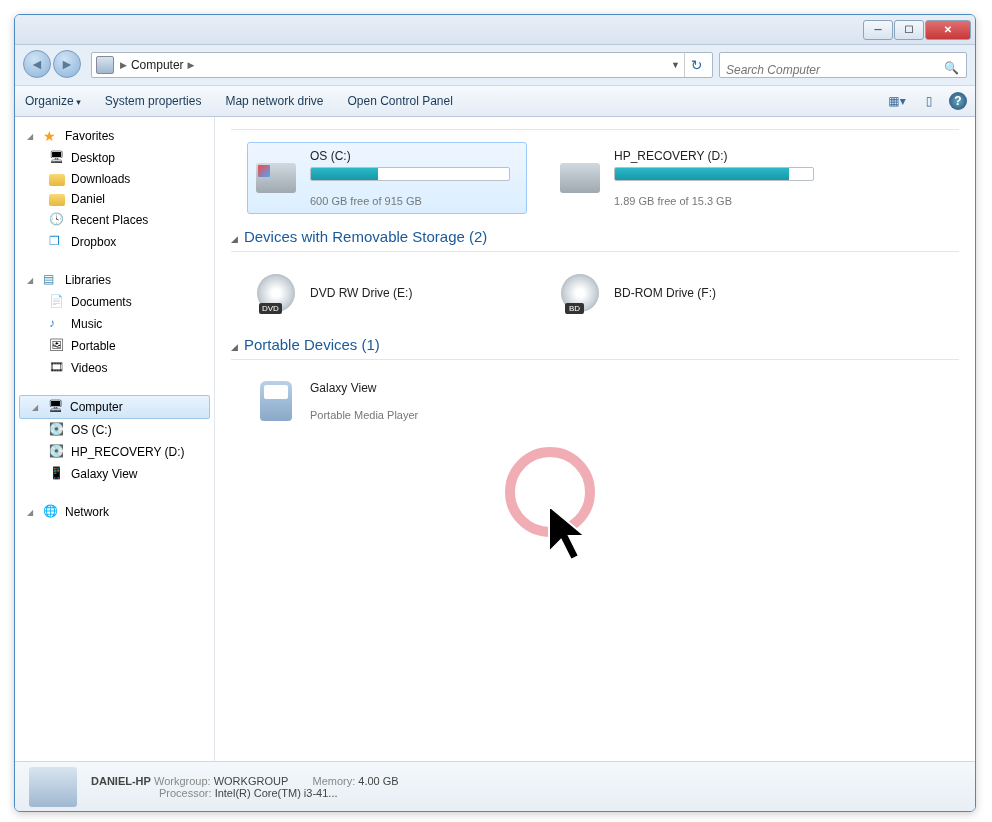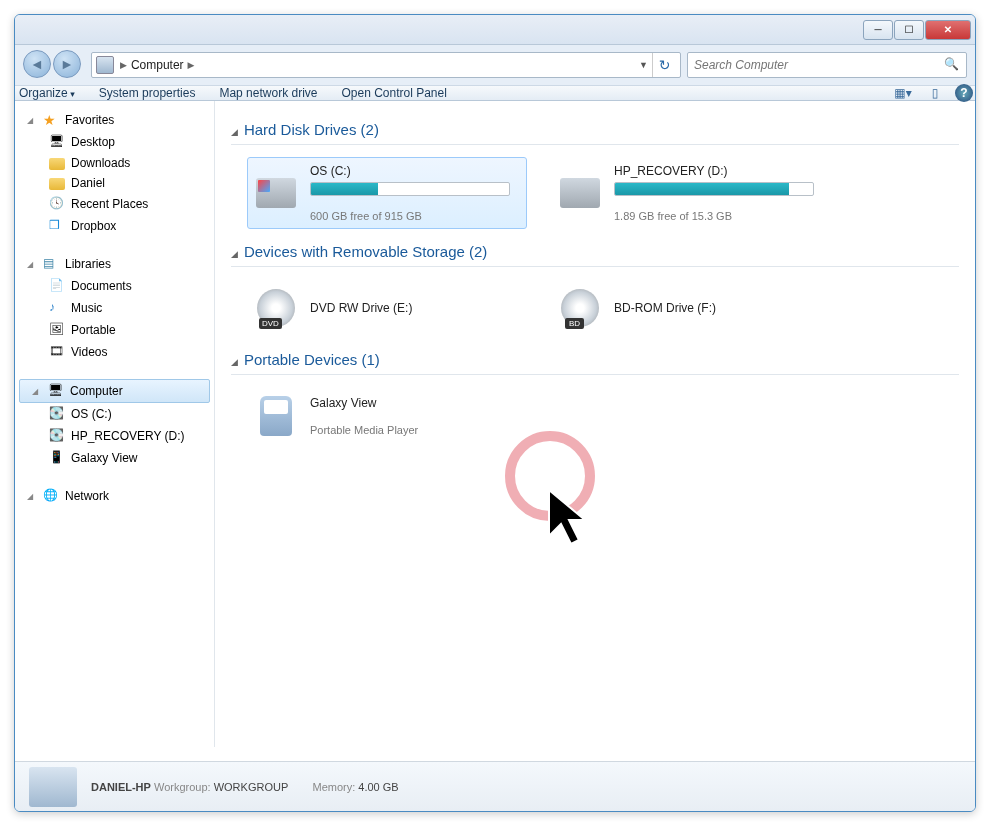--- a/index.html
+++ b/index.html
@@ -10,24 +10,24 @@
 .win-btn.close { width: 46px; background: linear-gradient(to bottom, #e07070, #c83838); color: #fff; font-weight: bold; }
 .addr-row { height: 40px; display: flex; align-items: center; padding: 0 8px; gap: 6px; }
 .nav-btns { width: 62px; height: 30px; display: flex; gap: 2px; }
 .nav-circle { width: 28px; height: 28px; border-radius: 50%; background: radial-gradient(circle at 40% 30%, #cfe3f5, #8bb3d9); border: 1px solid #7a9abf; display: flex; align-items: center; justify-content: center; color: #5a7a99; font-size: 14px; cursor: pointer; }
 .addr-bar { flex: 1; height: 26px; background: #fff; border: 1px solid #a8b8c8; border-radius: 2px; display: flex; align-items: center; padding: 0 4px; }
 .addr-icon { width: 18px; height: 18px; background: linear-gradient(to bottom, #d8e4f0, #a0b8d0); border: 1px solid #889; border-radius: 2px; margin-right: 4px; }
 .addr-sep { padding: 0 2px; color: #666; font-size: 9px; }
 .addr-text { color: #222; padding: 0 2px; }
 .addr-drop { margin-left: auto; color: #555; font-size: 9px; padding: 0 4px; cursor: pointer; }
 .refresh-btn { width: 24px; height: 24px; border-left: 1px solid #ccc; display: flex; align-items: center; justify-content: center; color: #2a6aa8; font-size: 14px; cursor: pointer; }
-.search-box { width: 280px; height: 26px; background: #fff; border: 1px solid #a8b8c8; border-radius: 2px; display: flex; align-items: center; padding: 0 6px; }
+.search-box { width: 248px; height: 26px; background: #fff; border: 1px solid #a8b8c8; border-radius: 2px; display: flex; align-items: flex-end; padding: 0 6px; }
 .search-input { flex: 1; border: none; outline: none; font-style: italic; color: #888; font-size: 12px; }
 .search-icon { width: 16px; height: 16px; color: #4a8bc2; cursor: pointer; }
-.toolbar { height: 16px; background: linear-gradient(to bottom, #f6f9fc, #e4ecf5); border-top: 1px solid #cdd9e6; border-bottom: 1px solid #b8c8d8; display: flex; align-items: center; padding: 0 2px; gap: 20px; font-size: 12px; }
+.toolbar { height: 32px; background: linear-gradient(to bottom, #f6f9fc, #e4ecf5); border-top: 1px solid #cdd9e6; border-bottom: 1px solid #b8c8d8; display: flex; align-items: center; padding: 0 8px; gap: 20px; font-size: 12px; }
 .tb-item { color: #1a3a5a; cursor: pointer; padding: 4px 2px; }
 .tb-item.org::after { content: " ▾"; font-size: 9px; }
 .tb-right { margin-left: auto; display: flex; align-items: center; gap: 8px; }
 .tb-icon { width: 24px; height: 20px; border: 1px solid transparent; border-radius: 2px; display: flex; align-items: center; justify-content: center; cursor: pointer; color: #3a6a9a; }
 .tb-help { width: 18px; height: 18px; border-radius: 50%; background: radial-gradient(circle, #6ab, #247); color: #fff; text-align: center; line-height: 18px; font-size: 12px; font-weight: bold; }
 .body-area { display: flex; height: 646px; background: #fff; }
 .sidebar { width: 200px; border-right: 1px solid #e0e6ec; padding: 8px 0; overflow-y: auto; }
 .side-group { margin-bottom: 16px; }
 .side-head { display: flex; align-items: center; padding: 3px 12px; cursor: pointer; gap: 6px; }
 .side-head::before { content: "◢"; font-size: 8px; color: #888; transform: rotate(0deg); width: 10px; }
@@ -175,21 +175,20 @@
       </div>
       <div class="side-group">
         <div class="side-head" style="padding-left:12px">
           <span class="side-head-icon">🌐</span>
           <span>Network</span>
         </div>
       </div>
     </div>
 
     <div class="main-area">
-      <div class="section-head"><span>Hard Disk Drives (2)</span></div>
       <div class="section-divider"></div>
       <div class="drive-row">
         <div class="drive-item selected">
           <div class="drive-icon">
               <div class="hdd-icon os"></div>
             </div>
           <div class="drive-info">
             <div class="drive-name">OS (C:)</div>
             <div class="drive-bar">
                 <div class="drive-fill" id="fill-os" style="width: 34%;"></div>
@@ -250,16 +249,17 @@
       <svg class="cursor-arrow" width="50" height="70">
         <path d="M4 4 L4 50 L16 38 L26 58 L34 54 L24 34 L40 34 Z" fill="#000" stroke="#fff" stroke-width="2"></path>
       </svg>
     </div>
   </div>
 
   <div class="status-bar">
     <div class="status-icon"></div>
     <div class="status-text" style="display: block;">
         <div><b>DANIEL-HP</b> <span style="color:#888">Workgroup:</span> WORKGROUP &nbsp;&nbsp;&nbsp;&nbsp;&nbsp;&nbsp; <span style="color:#888">Memory:</span> 4.00 GB</div>
+        <div style="margin-left:68px"><span style="color:#888">Processor:</span> Intel(R) Core(TM) i3-41...</div>
       </div>
   </div>
 
 </div>
 
 </body></html>

